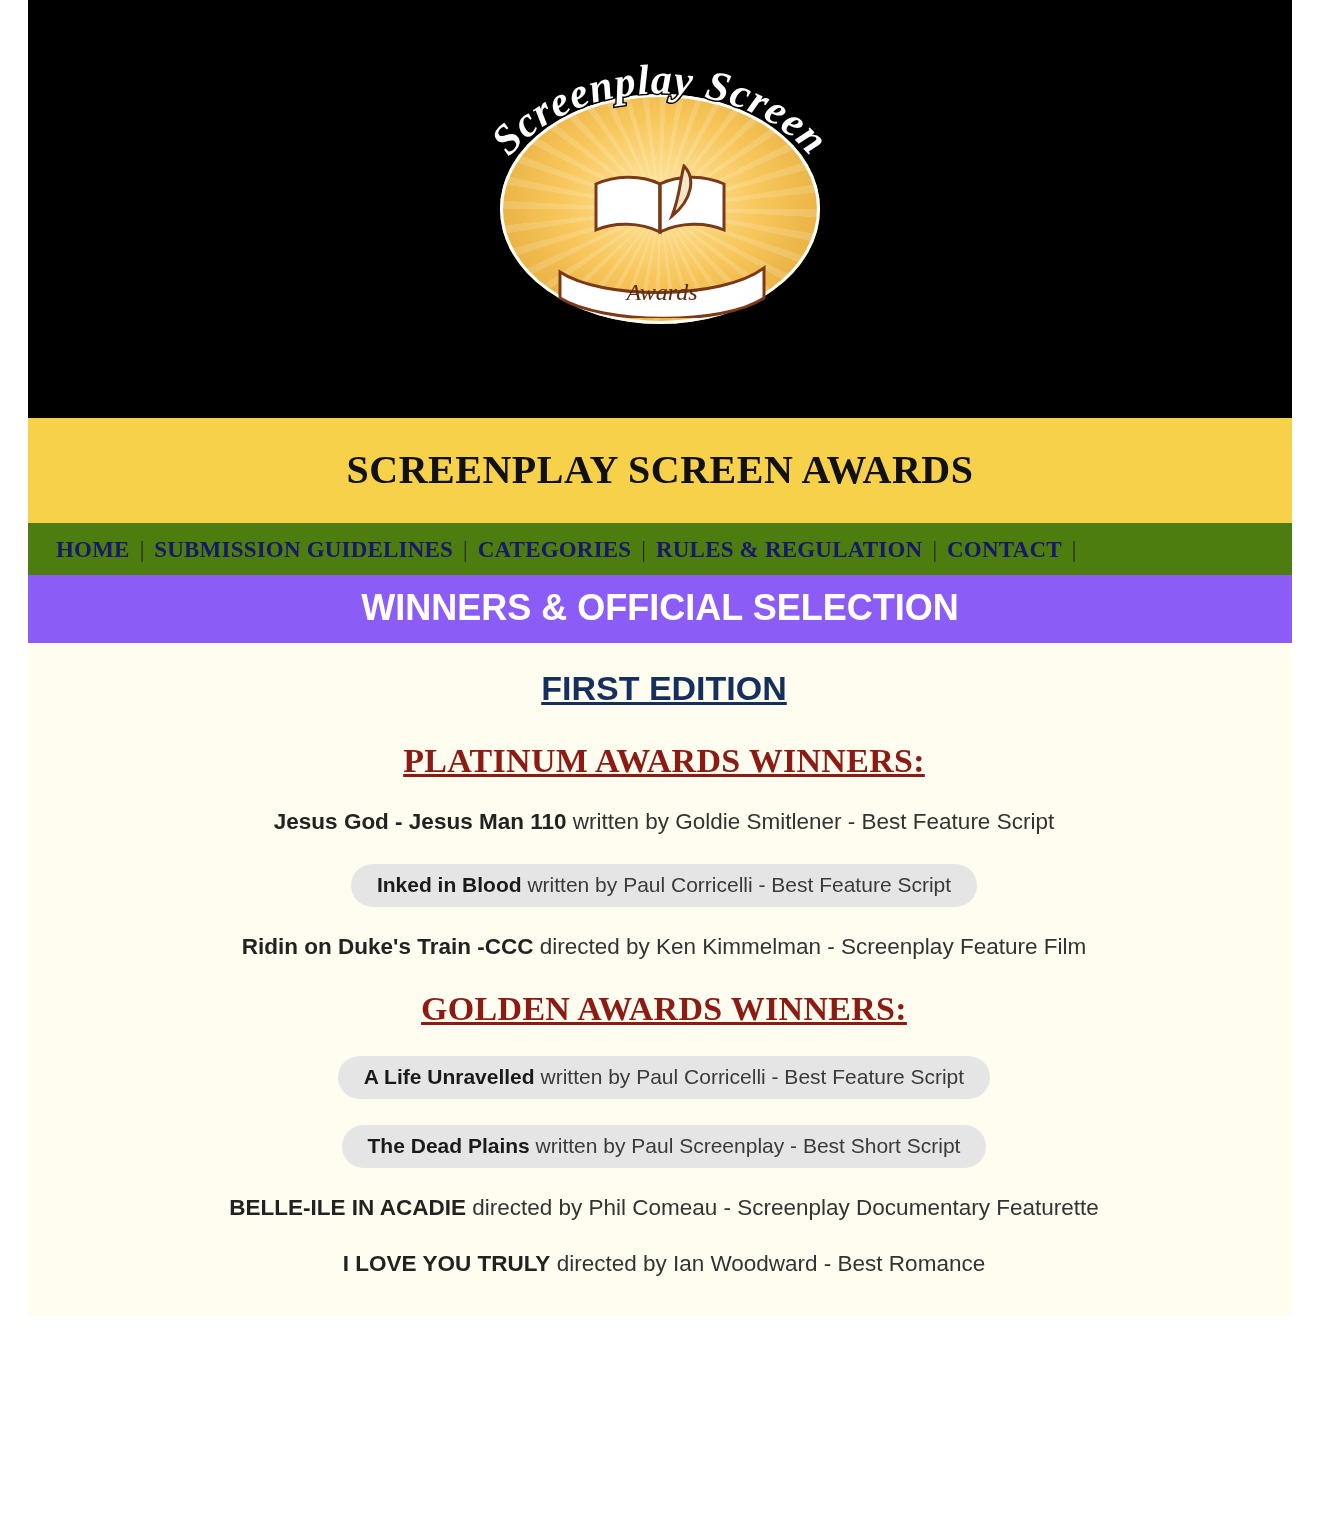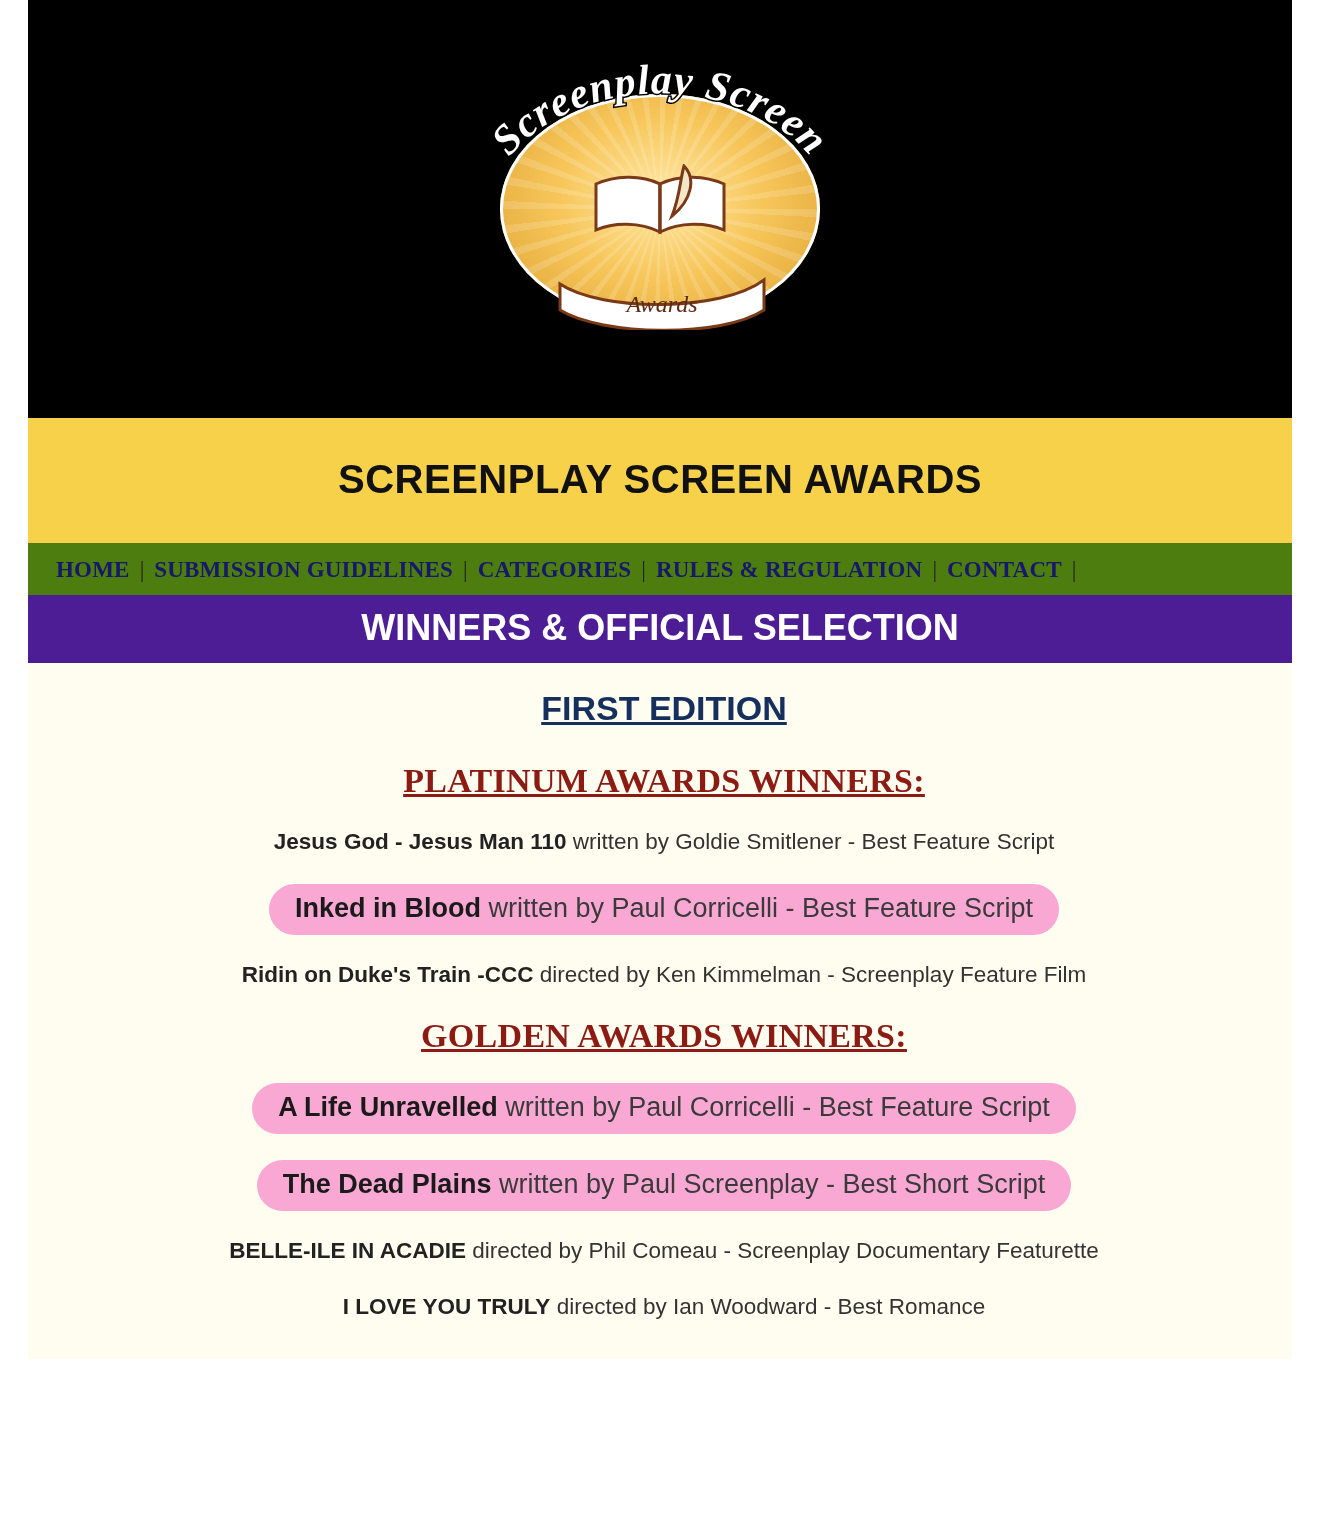--- a/index.html
+++ b/index.html
@@ -68,33 +68,33 @@
     position: absolute;
     left: 0;
     top: 0;
     width: 360px;
     height: 150px;
   }
   .logo-arc-text svg, .logo-book svg, .logo-ribbon svg { display:block; }
   .logo-ribbon {
     position: absolute;
     left: 62px;
-    top: 196px;
+    top: 184px;
     width: 240px;
     height: 90px;
   }
   
   .title-band {
     background: #f7d14a;
     text-align: center;
     padding: 28px 0 30px 0;
   }
   .title-band h1 {
-    margin: 11px;
-    font-family: Liberation Sans, sans-serif;
+    margin: 0;
+    font-family: Liberation Serif, serif;
     font-size: 40px;
     font-weight: bold;
     letter-spacing: 0.5px;
     color: #111111;
   }
   
   .nav {
     background: #4d7c0f;
     padding: 14px 0 12px 28px;
     font-family: "Liberation Serif", serif;
@@ -108,21 +108,21 @@
     text-decoration: none;
     letter-spacing: .2px;
   }
   .nav .sep {
     color: #222222;
     padding: 0 10px;
     font-weight: normal;
   }
   
   .banner {
-    background: #4c1d95;
+    background: #8b5cf6;
     text-align: center;
     padding: 12px 0 14px 0;
   }
   .banner h2 {
     margin: 0;
     font-size: 36px;
     font-weight: bold;
     color: #ffffff;
     font-family: "Liberation Sans", sans-serif;
   }
@@ -156,24 +156,24 @@
     margin: 0 0 28px 0;
     line-height: 1.25;
   }
   .entry .t { font-weight: bold; color: #222222; }
   .entry.highlight {
     display: block;
     margin: 0 auto 26px auto;
   }
   .pill {
     display: inline-block;
-    background: #f9a8d4;
+    background: #e5e5e5;
     border-radius: 26px;
     padding: 8px 26px 9px 26px;
-    font-size: 27px;
+    font-size: 21px;
     color: #3a3a3a;
   }
   .pill .t { font-weight: bold; color: #1a1a1a; }
 </style>
 </head>
 <body>
 
 <div class="page">
 
   <div class="logo-band">

